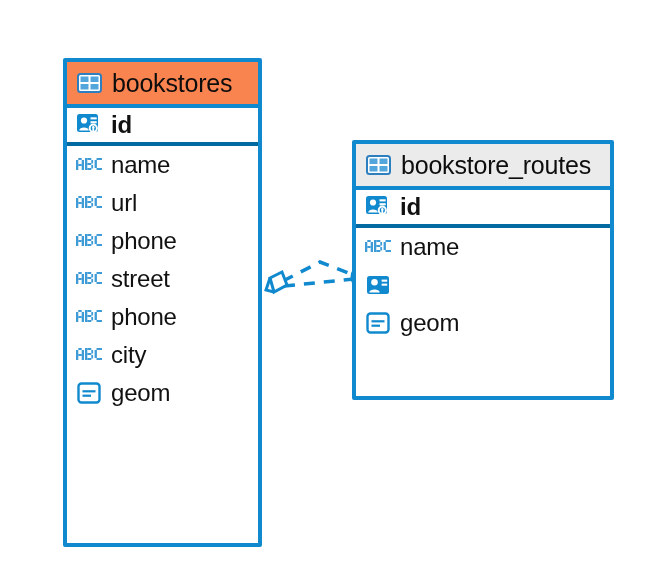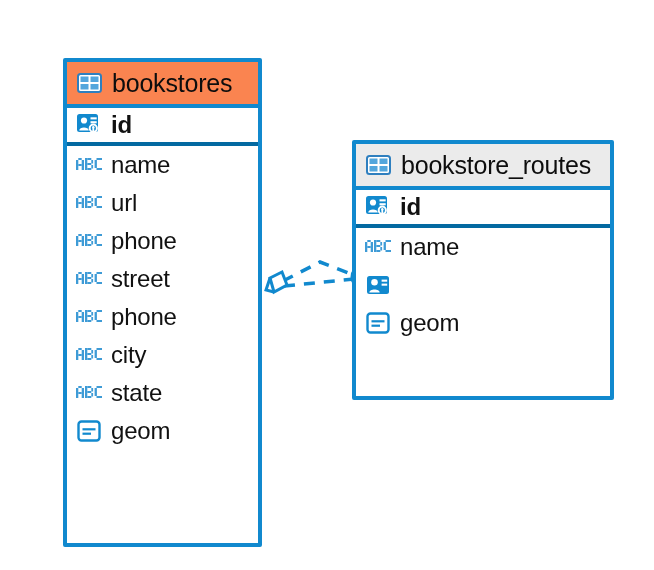--- a/index.html
+++ b/index.html
@@ -273,42 +273,20 @@
               <rect x="11.3" y="10" width="4" height="2"></rect>
             <rect x="20.5" y="0" width="5.5" height="2"></rect>
               <rect x="18.6" y="2" width="2.3" height="8"></rect>
             <rect x="20.5" y="10" width="5.5" height="2"></rect>
           </g>
         </svg>
       </span>
       <span class="field-label">city</span>
     </div>
 
-    <div class="field-row">
-      <span class="icon-slot">
-        <svg width="26" height="14" viewBox="0 0 26 14">
-          <g fill="#3E9BD6">
-            <rect x="0" y="2" width="2.3" height="10"></rect>
-              <rect x="2.3" y="0" width="3.4" height="2"></rect>
-            <rect x="5.7" y="2" width="2.3" height="10"></rect>
-              <rect x="2.3" y="6" width="3.4" height="2"></rect>
-            <rect x="9" y="0" width="2.3" height="12"></rect>
-              <rect x="11.3" y="0" width="4" height="2"></rect>
-            <rect x="15.3" y="2" width="1.8" height="3.5"></rect>
-              <rect x="11.3" y="5" width="4" height="2"></rect>
-            <rect x="15.3" y="7" width="1.8" height="3.5"></rect>
-              <rect x="11.3" y="10" width="4" height="2"></rect>
-            <rect x="20.5" y="0" width="5.5" height="2"></rect>
-              <rect x="18.6" y="2" width="2.3" height="8"></rect>
-            <rect x="20.5" y="10" width="5.5" height="2"></rect>
-          </g>
-        </svg>
-      </span>
-      <span class="field-label">state</span>
-    </div>
 
 
 
     <div class="field-row">
       <span class="icon-slot">
         <svg width="24" height="22" viewBox="0 0 24 22">
           <rect x="1.5" y="1.5" width="21" height="19" rx="3" fill="#ffffff" stroke="#1189CE" stroke-width="2.4"></rect>
           <rect x="5.5" y="8.2" width="13" height="2.2" fill="#1189CE"></rect>
           <rect x="5.5" y="12.6" width="8.5" height="2.2" fill="#1189CE"></rect>
         </svg>

